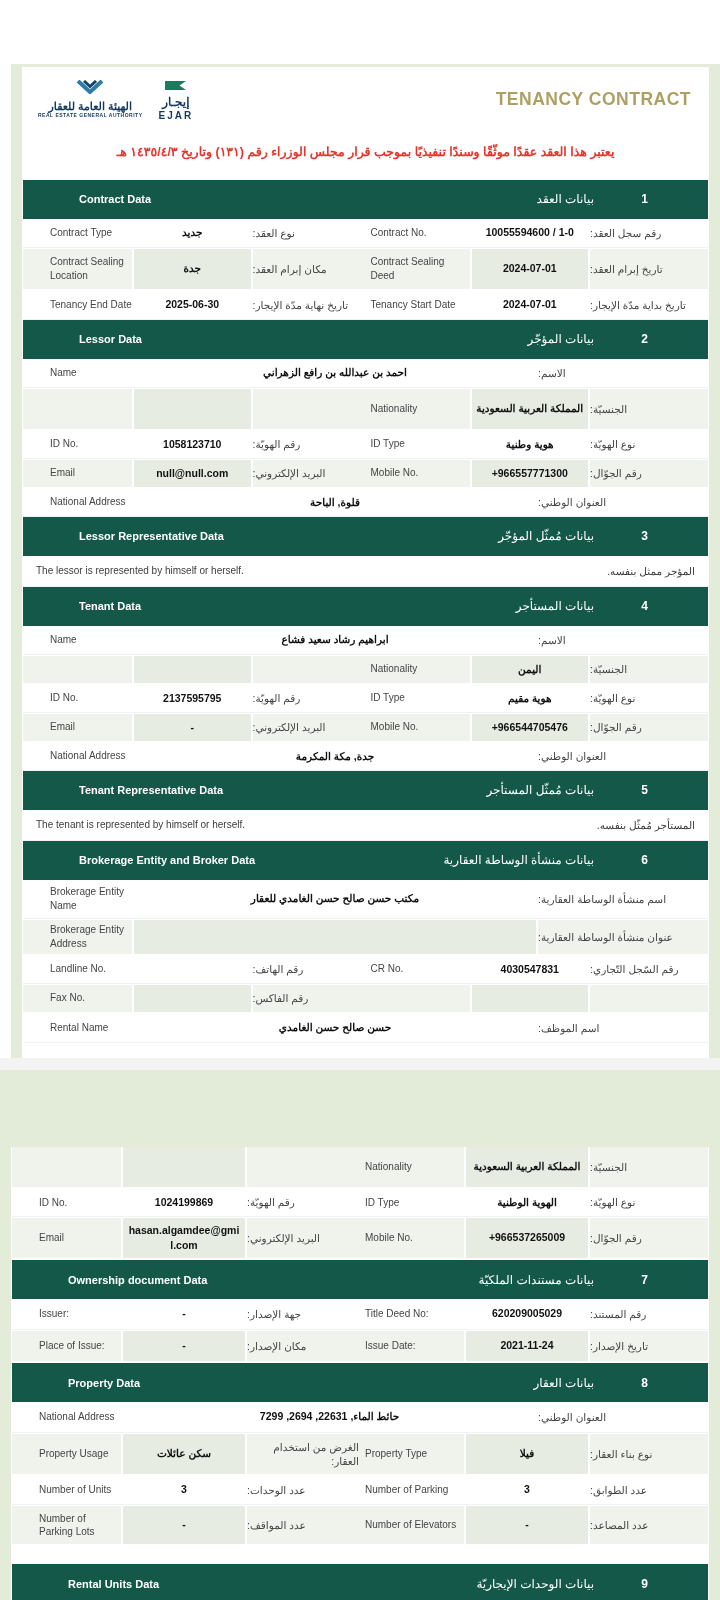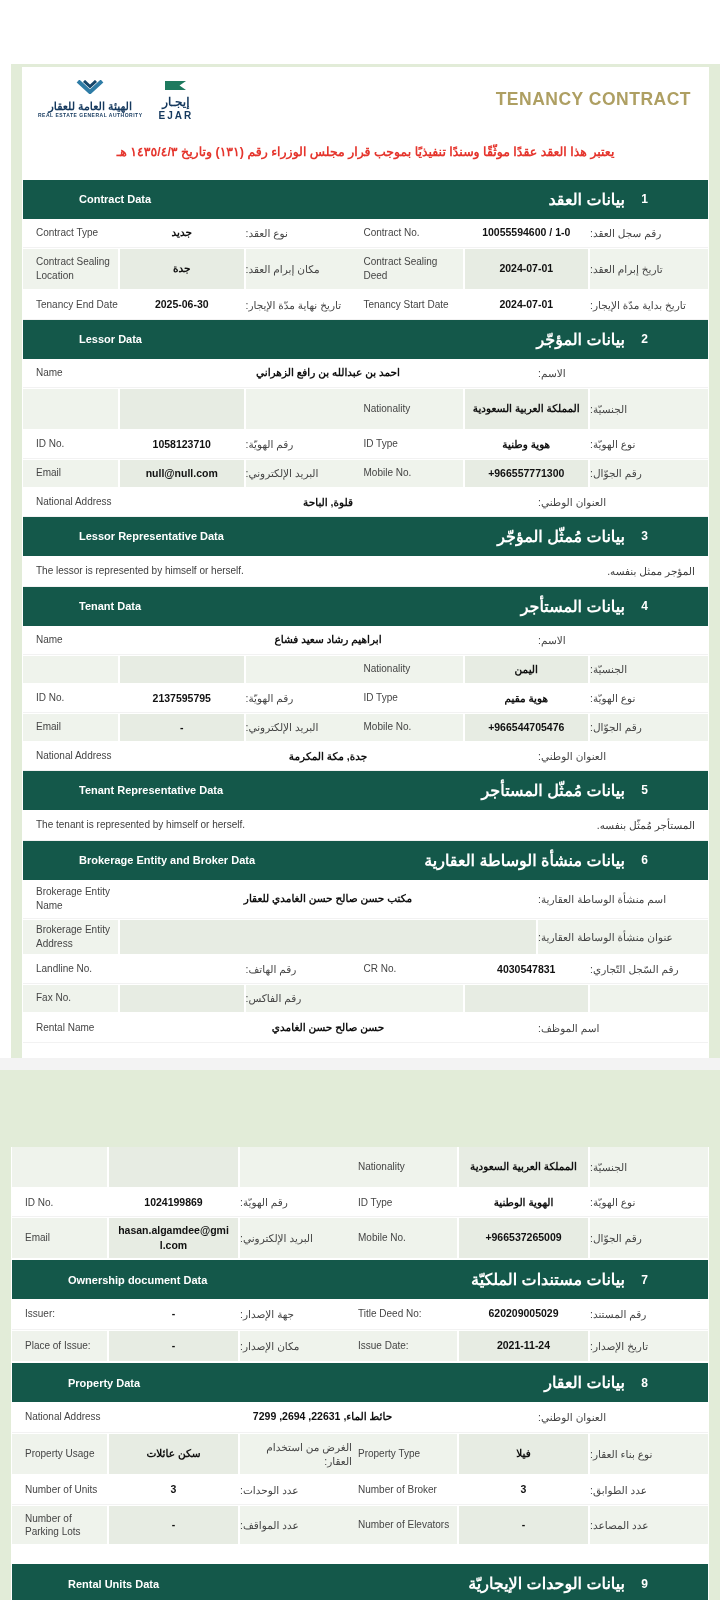--- a/index.html
+++ b/index.html
@@ -22,25 +22,25 @@
   .ejar-en{font-size:10px;font-weight:bold;letter-spacing:2px;color:#15395E;}
   .tc-title{color:#AE9F62;font-size:17.5px;font-weight:bold;letter-spacing:.5px;
             margin-top:12px;}
   .notice{color:#E5352D;font-weight:bold;font-size:12.5px;text-align:center;
           direction:rtl;margin-top:22px;padding:0 20px;}
   
   .bar{position:relative;display:flex;align-items:center;height:39px;
        background:#14584A;color:#fff;margin:0 1px;}
   .bar.first{margin-top:21px;}
   .ben{padding-left:56px;font-weight:bold;font-size:11px;}
-  .bar-ar{position:absolute;right:83px;font-weight:bold;font-size:16px;direction:rtl;}
+  .bar-ar{position:absolute;right:114px;font-weight:normal;font-size:12px;direction:rtl;}
   .bnum{position:absolute;right:60px;font-weight:bold;font-size:12px;}
   
   .row{display:flex;align-items:stretch;min-height:27px;border-bottom:1px solid #F2F2F2;
-       font-size:10px;margin:0 1px;}
+       font-size:10px;margin:0 1px;padding-left:14px;}
   .row>div{display:flex;align-items:center;}
   .row.shaded{background:#EFF3EC;border-bottom:2px solid #fff;border-top:1px solid #fff;}
   .row.shaded .val{background:#E7ECE3;border-left:2px solid #fff;border-right:2px solid #fff;}
   .h28{min-height:28px;}.h30{min-height:30px;}.h32{min-height:32px;}
   .h34{min-height:34px;}.h38{min-height:38px;}.h40{min-height:40px;}
   .enl{width:95px;padding-left:13px;box-sizing:border-box;color:#454545;line-height:1.35;}
   .enl2{width:105px;padding-left:6px;box-sizing:border-box;color:#454545;line-height:1.35;}
   .val{flex:1;justify-content:center;text-align:center;font-weight:bold;
        color:#111;font-size:10.5px;line-height:1.45;}
   .val .narrow{max-width:112px;word-break:break-all;}
@@ -338,21 +338,21 @@
           <span class="narrow">الغرض من استخدام العقار:</span>
         </div>
       <div class="enl2">Property Type</div>
       <div class="val">فيلا</div>
       <div class="arl endcap">نوع بناء العقار:</div>
     </div>
     <div class="row h28">
       <div class="enl">Number of Units</div>
       <div class="val">3</div>
       <div class="arl">عدد الوحدات:</div>
-      <div class="enl2">Number of Broker</div>
+      <div class="enl2">Number of Parking</div>
       <div class="val">3</div>
       <div class="arl endcap">عدد الطوابق:</div>
     </div>
     <div class="row shaded h38">
       <div class="enl">Number of Parking Lots</div>
       <div class="val">-</div>
       <div class="arl">عدد المواقف:</div>
       <div class="enl2">Number of Elevators</div>
       <div class="val">-</div>
       <div class="arl endcap">عدد المصاعد:</div>

